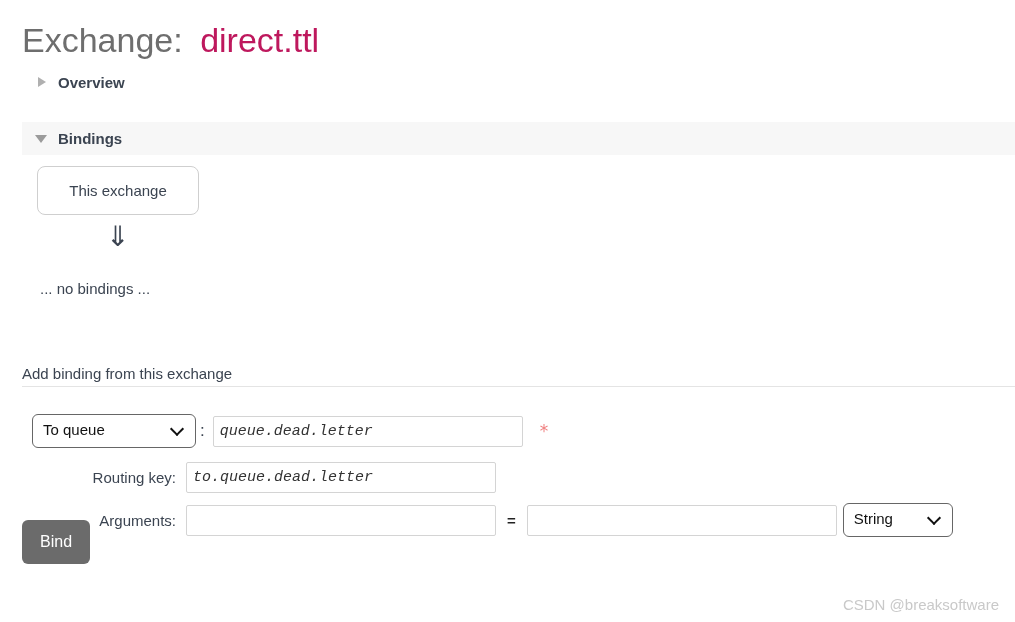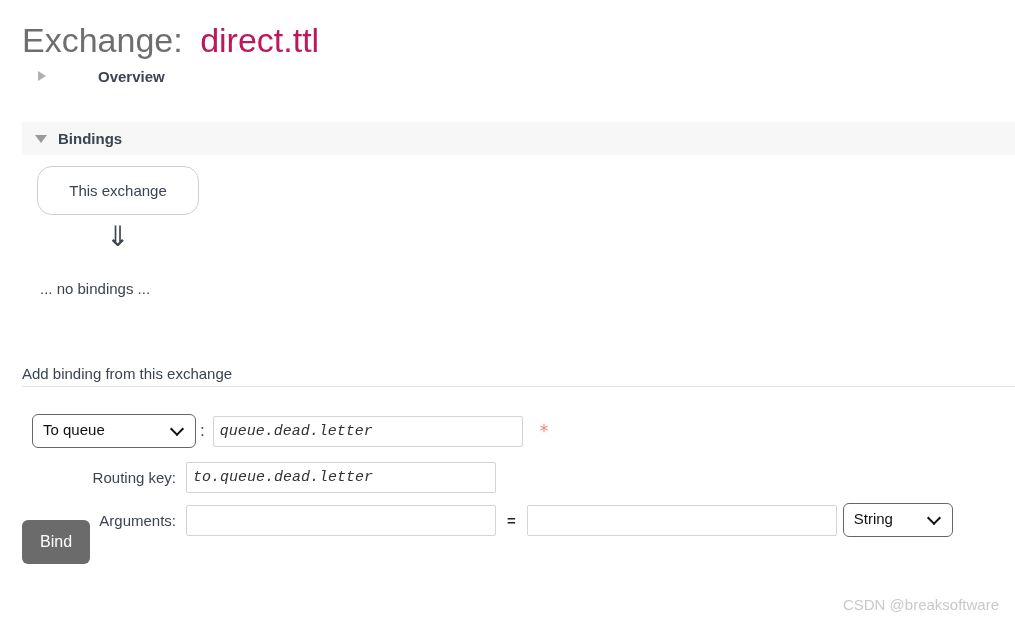--- a/index.html
+++ b/index.html
@@ -64,21 +64,21 @@
   }
   .caret.expanded::before {
     content: "";
     position: absolute;
     left: 0px; top: 4px;
     border-top: 8px solid #9b9b9b;
     border-left: 6.5px solid transparent;
     border-right: 6.5px solid transparent;
   }
 
-  .overview-head { left: 35px; top: 62px; gap: 40px; }
+  .overview-head { left: 35px; top: 68px; }
 
   .bindings-band {
     position: absolute;
     left: 22px;
     top: 122px;
     width: 993px;
     height: 33px;
     background: #f7f7f7;
   }
   .bindings-head {
@@ -87,21 +87,21 @@
   }
 
   
   .exchange-node {
     position: absolute;
     left: 37px;
     top: 166px;
     width: 162px;
     height: 49px;
     border: 1px solid #cfcfcf;
-    border-radius: 15px;
+    border-radius: 8px;
     background: #ffffff;
     display: flex;
     align-items: center;
     justify-content: center;
     font-size: 15px;
     color: #3b4451;
     white-space: nowrap;
   }
 
   .down-arrow {

